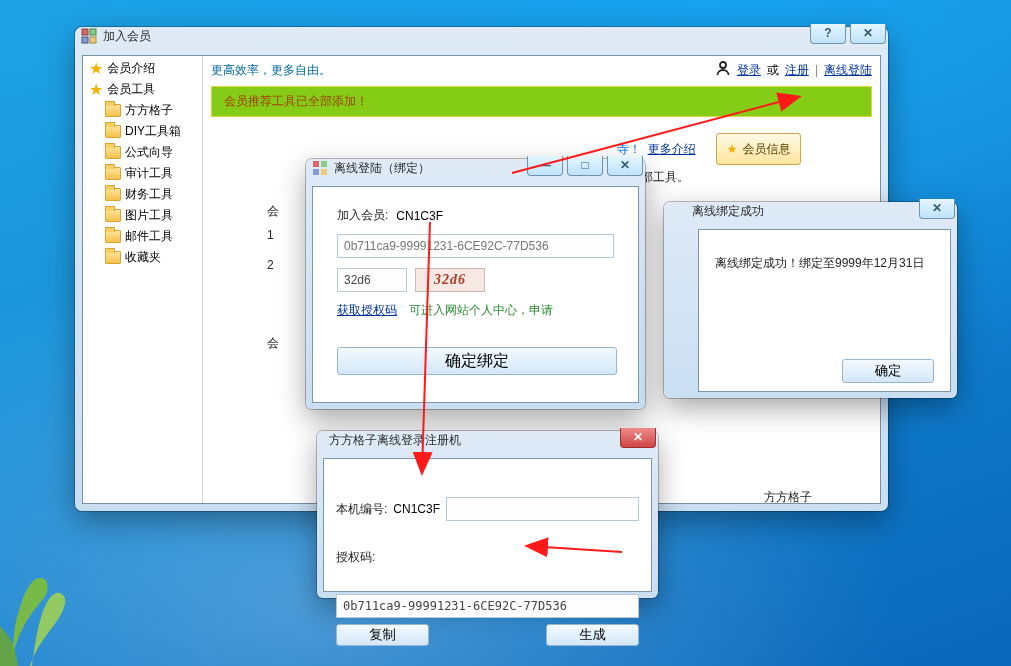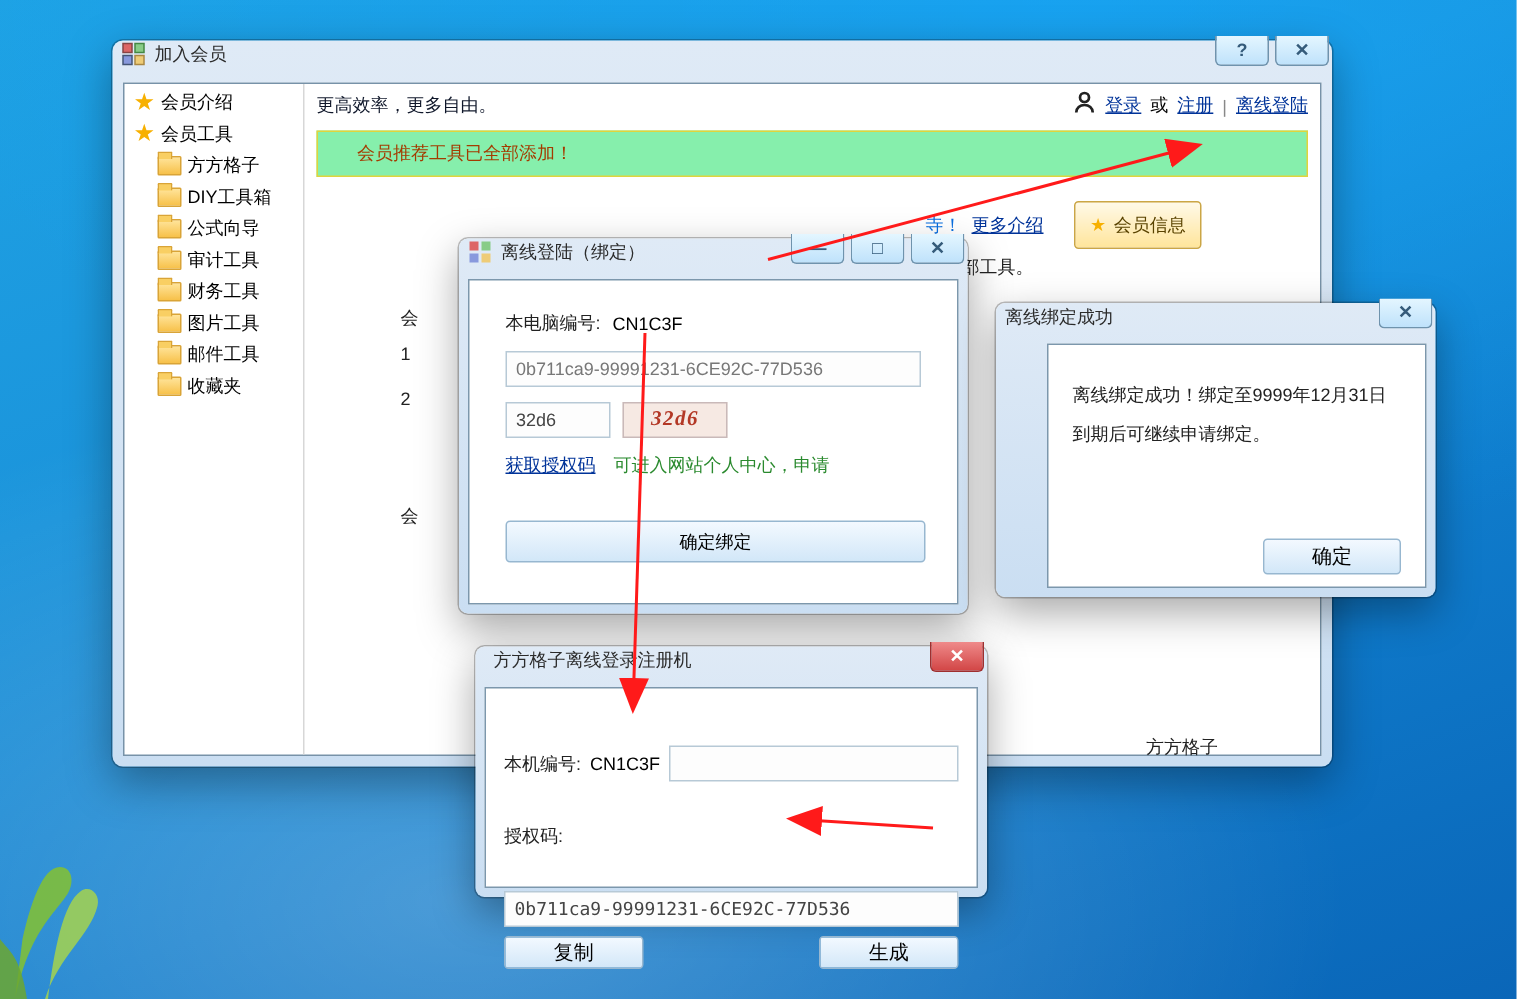--- a/index.html
+++ b/index.html
@@ -57,26 +57,26 @@
     .sidebar { width: 120px; border-right: 1px solid #d7d7d7; padding-top: 2px; }
     .tree-root { padding: 2px 4px 2px 6px; display: flex; align-items: center; gap: 4px; cursor: pointer; white-space: nowrap; }
     .tree-root .star { color: #f7b000; font-size: 16px; line-height: 1; }
     .tree-child { padding: 2px 4px 2px 22px; display: flex; align-items: center; gap: 4px; cursor: pointer; white-space: nowrap; }
     .foldericon { width: 16px; height: 13px; background: linear-gradient(#ffe49a,#f7c14a); border: 1px solid #d9a437; border-radius: 1px; position: relative; }
     .foldericon::before { content: ""; position: absolute; left: -1px; top: -4px; width: 8px; height: 4px; background: #f9cf63; border: 1px solid #d9a437; border-bottom: 0; border-radius: 1px 1px 0 0; }
 
     
     .content { flex: 1; padding: 4px 8px 8px 8px; display: flex; flex-direction: column; gap: 6px; }
     .topline { display: flex; justify-content: space-between; align-items: center; height: 28px; }
-    .topline .tagline { color: #0f172a; }
+    .topline .tagline { color: #0369a1; }
     .authbox { display: flex; align-items: center; gap: 6px; }
     .personicon { font-size: 16px; }
     .lnk { color: #003399; text-decoration: underline; cursor: pointer; }
     .sep { color: #888; }
-    .yellband { background: #86efac; border: 1px solid #e0d43c; padding: 6px 26px; color: #a43b00; }
+    .yellband { background: #84cc16; border: 1px solid #e0d43c; padding: 6px 12px; color: #a43b00; }
 
     .bodystub { padding: 10px 0 0 56px; line-height: 24px; color: #222; }
     .bodystub .row { white-space: nowrap; }
     .bodystub .blue { color: #0a6fe0; }
     .bodystub .brandfoot { text-align: right; padding-right: 60px; padding-top: 130px; }
 
     .memberBtn {
       background: linear-gradient(#fff9e8,#ffe59b); border: 1px solid #cba646; border-radius: 3px;
       padding: 3px 10px; display: inline-flex; align-items: center; gap: 5px; cursor: pointer; color: #5a4300;
     }
@@ -95,21 +95,21 @@
     }
     .captchaBox {
       width: 70px; height: 24px; border: 1px solid #c9b9b9; background:#f6e9e3; display:inline-flex; align-items:center; justify-content:center;
       font-family: "Comic Sans MS", cursive; color:#b33826; font-weight:bold; font-size:14px; font-style:italic; letter-spacing:1px;
     }
     .greenmsg { color: #2a8a2e; }
     .blueln { color: #003399; text-decoration: underline; cursor: pointer; }
     .bigbtn {
       width: 280px; height: 28px; margin-top: 18px;
       background: linear-gradient(#f3f9ff,#d2e7f8); border: 1px solid #97b7d0; border-radius: 3px; cursor: pointer;
-      font-size: 12px;
+      font-size: 16px;
     }
 
     
     .dlg-ok { position: absolute; left: 664px; top: 202px; width: 293px; height: 196px; border-radius: 6px;
       box-shadow: 0 0 0 1px rgba(0,0,0,.25), 0 10px 28px rgba(0,0,0,.35);
       background: linear-gradient(#dfeaf6,#cadef2);
     }
     .dlg-ok .inner { position: absolute; left: 6px; right: 6px; top: 27px; bottom: 6px; background:#fff; border:1px solid #7c97ac; padding: 20px 16px 8px; display:flex; flex-direction:column;margin-left:28px; }
     .dlg-ok .msg { line-height: 26px; color:#222; flex:1; }
     .dlg-ok .btnrow { text-align: right; }
@@ -253,49 +253,48 @@
     </span>
     <span class="title">离线登陆（绑定）</span>
     <div class="winbtns">
       <div class="winbtn min"></div>
       <div class="winbtn max"></div>
       <div class="winbtn x"></div>
     </div>
   </div>
   <div class="inner">
     <div class="fieldline">
-      <span class="label">本电脑编号:</span>
+      <span class="label">加入会员:</span>
       <span>CN1C3F</span>
     </div>
     <div class="fieldline">
       <input class="txtinput" style="width: 280px; color: rgb(119, 119, 119);" value="0b711ca9-99991231-6CE92C-77D536">
     </div>
     <div class="fieldline">
       <input class="txtinput" style="width: 70px;" value="32d6">
       <span class="captchaBox">32d6</span>
     </div>
     <div class="fieldline" style="gap:12px">
       <span class="blueln">获取授权码</span>
       <span class="greenmsg">可进入网站个人中心，申请</span>
     </div>
     <button class="bigbtn">确定绑定</button>
   </div>
 </div>
 
 <div class="dlg-ok">
   <div class="titlebar">
-    <span class="title" style="margin-left:0">离线绑定成功</span>
+    <span class="title" style="margin-left:22px">离线绑定成功</span>
     <div class="winbtns">
       <div class="winbtn x"></div>
     </div>
   </div>
   <div class="inner">
     <div class="msg">
       <div>离线绑定成功！绑定至9999年12月31日</div>
-      <div>到期后可继续申请绑定。</div>
     </div>
     <div class="btnrow"><button>确定</button></div>
   </div>
 </div>
 
 <div class="dlg-reg">
   <div class="titlebar">
     <span class="title" style="margin-left:6px">方方格子离线登录注册机</span>
     <div class="winbtns">
       <div class="winbtn x close-red"></div>

